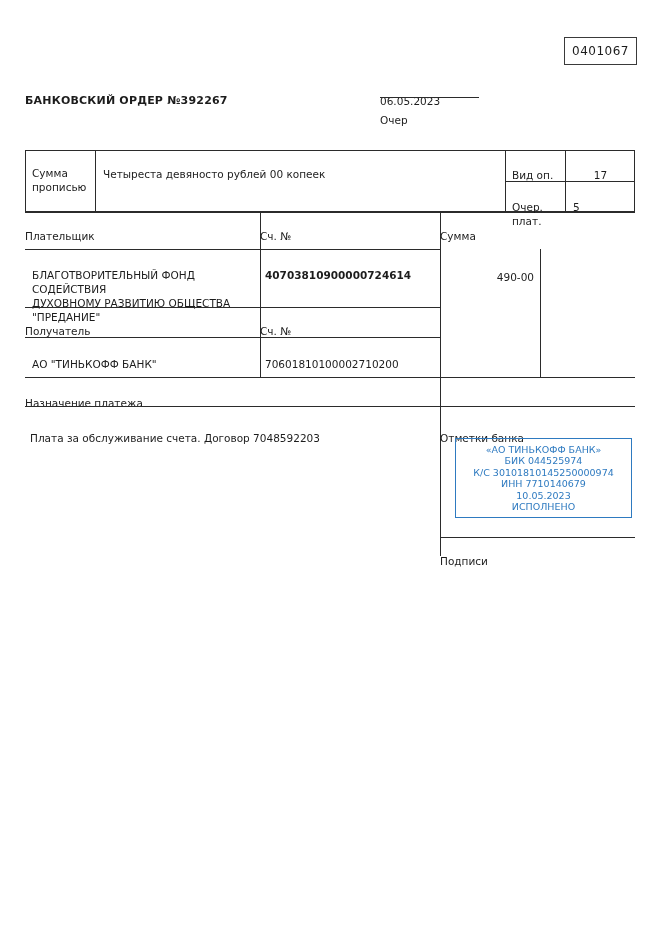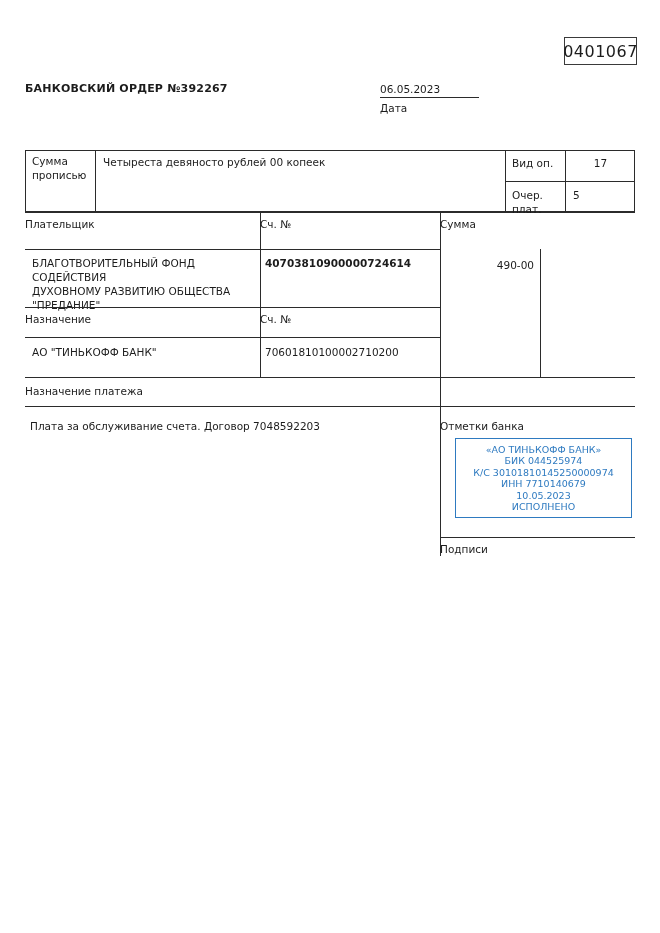--- a/index.html
+++ b/index.html
@@ -5,30 +5,30 @@
   * { margin:0; padding:0; box-sizing:border-box; }
   html,body { background:#ffffff; }
   .page {
     position:relative;
     width:660px; height:933px;
     background:#ffffff;
     font-family:"DejaVu Sans","Liberation Sans",sans-serif;
     color:#1c1c1c;
     overflow:hidden;
   }
-  .t { position:absolute; font-size:10.5px; line-height:14px; white-space:pre-line; }
+  .t { position:absolute; font-size:10.5px; line-height:14px; white-space:pre-line;margin-top:12px; }
   .center { text-align:left; }
   .hline { position:absolute; height:1px; background:#2b2b2b; }
   .hline.thick { height:2px; }
   .vline { position:absolute; width:1px; background:#2b2b2b; }
   .form-code-box {
     position:absolute; left:564px; top:37px; width:73px; height:28px;
     border:1px solid #3a3a3a;
     display:flex; align-items:center; justify-content:center;
-    font-size:16px; letter-spacing:0.5px;
+    font-size:12px; letter-spacing:0.5px;
   }
   .title { left:25px; top:82px; font-size:11px; font-weight:bold; letter-spacing:0.2px; }
   .stamp {
     position:absolute; left:455px; top:438px; width:177px; height:80px;
     border:1px solid var(--stamp-color, #2e7ac0);
     color:var(--stamp-color, #2e7ac0);
     font-size:9.5px; line-height:11.4px;
     text-align:center; white-space:pre-line;
     padding-top:5px;
   }
@@ -39,21 +39,21 @@
 <div class="page">
 
   <div class="form-code-box">
     <span>0401067</span>
   </div>
 
   <div class="t title">БАНКОВСКИЙ ОРДЕР №392267</div>
 
   <div class="t center" style="left:380px; top:82px; width:99px;">06.05.2023</div>
   <div class="hline" style="left:380px; top:97px; width:99px;"></div>
-  <div class="t center" style="left:380px; top:101px; width:99px;">Дата</div>
+  <div class="t center" style="left:380px; top:101px; width:99px;">Очер</div>
 
   <div class="hline" style="left:25px; top:150px; width:610px;"></div>
   <div class="hline" style="left:505px; top:181px; width:130px;"></div>
   <div class="hline thick" style="left:25px; top:211px; width:610px;"></div>
   <div class="vline" style="left:25px; top:150px; height:62px;"></div>
   <div class="vline" style="left:95px; top:150px; height:62px;"></div>
   <div class="vline" style="left:505px; top:150px; height:62px;"></div>
   <div class="vline" style="left:565px; top:150px; height:62px;"></div>
   <div class="vline" style="left:634px; top:150px; height:62px;"></div>
 
@@ -75,21 +75,21 @@
   <div class="hline" style="left:25px; top:249px; width:415px;"></div>
 
   <div class="t" style="left:32px; top:256px; width:225px;">БЛАГОТВОРИТЕЛЬНЫЙ ФОНД СОДЕЙСТВИЯ
 ДУХОВНОМУ РАЗВИТИЮ ОБЩЕСТВА
 "ПРЕДАНИЕ"</div>
   <div class="t" style="left:265px; top:256px; width:170px;font-weight:bold;">40703810900000724614</div>
   <div class="t" style="left:449px; top:258px; width:85px;text-align:right;">490-00</div>
 
   <div class="hline" style="left:25px; top:307px; width:415px;"></div>
 
-  <div class="t center" style="left:25px; top:312px; width:235px;">Назначение</div>
+  <div class="t center" style="left:25px; top:312px; width:235px;">Получатель</div>
   <div class="t center" style="left:260px; top:312px; width:180px;">Сч. №</div>
   <div class="hline" style="left:25px; top:337px; width:415px;"></div>
 
   <div class="t" style="left:32px; top:345px; width:225px;">АО "ТИНЬКОФФ БАНК"</div>
   <div class="t" style="left:265px; top:345px; width:170px;">70601810100002710200</div>
 
   <div class="hline" style="left:25px; top:377px; width:610px;"></div>
 
   <div class="t center" style="left:25px; top:384px; width:415px;">Назначение платежа</div>
   <div class="hline" style="left:25px; top:406px; width:610px;"></div>

